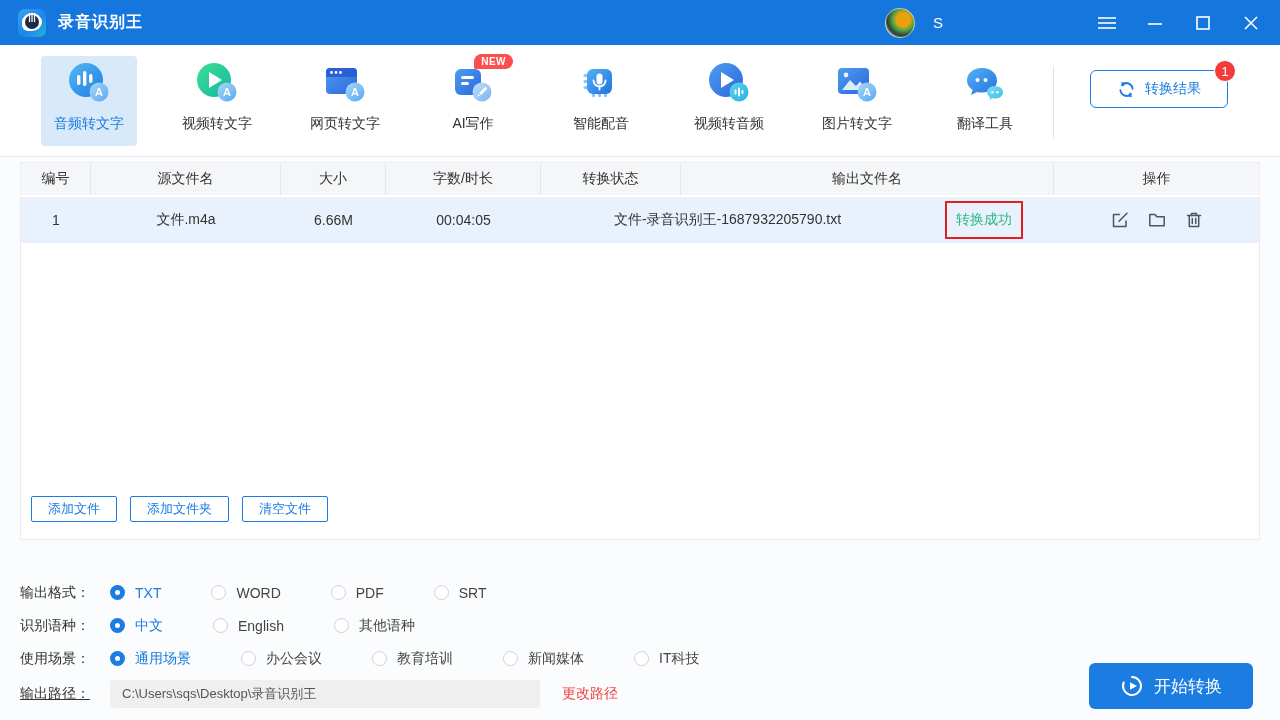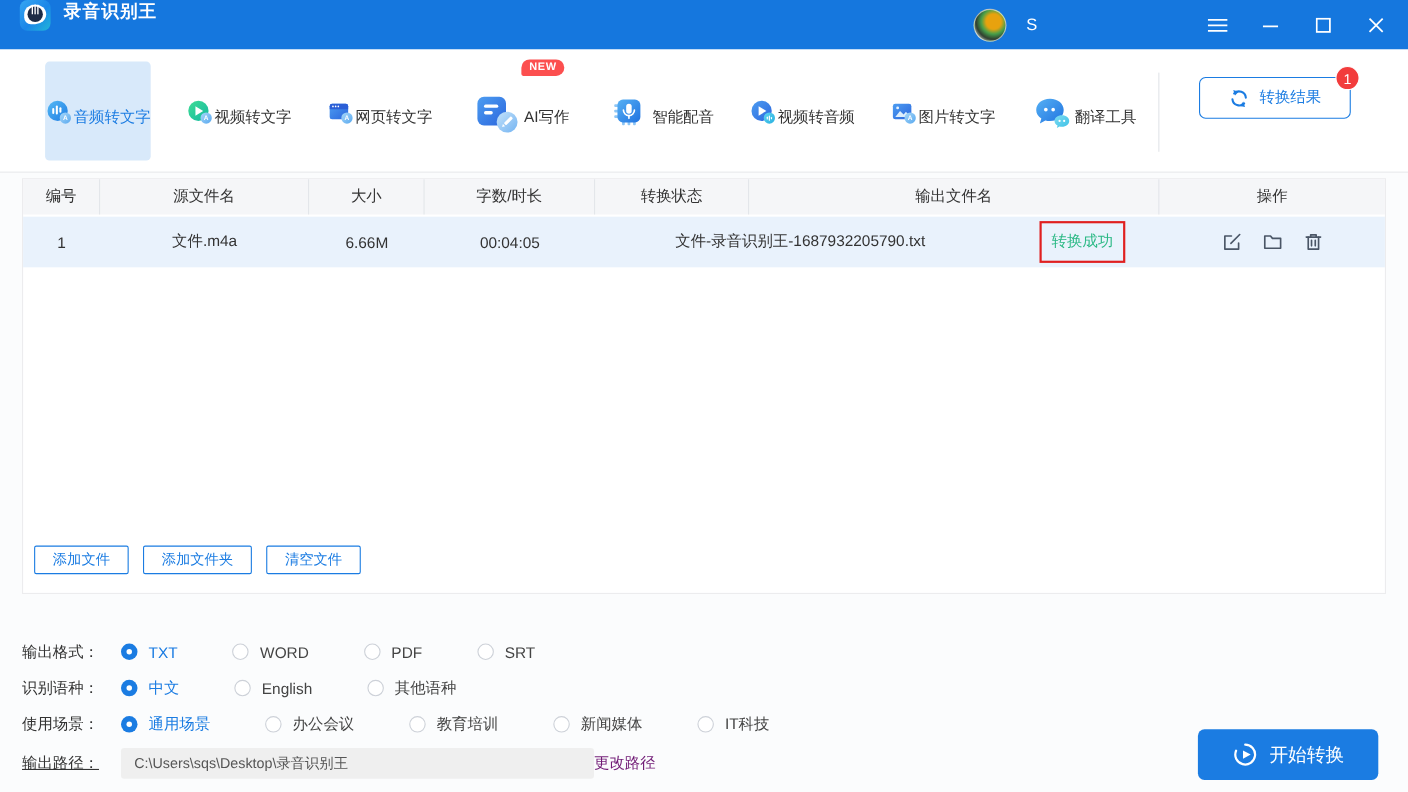--- a/index.html
+++ b/index.html
@@ -1,42 +1,42 @@
 <!DOCTYPE html>
 <html><head>
 <meta charset="utf-8">
 <style>
   * { margin:0; padding:0; box-sizing:border-box; }
   body { font-family:"Liberation Sans", sans-serif; background:#888; }
   .app { position:relative; width:1280px; height:720px; background:#fbfcfd; overflow:hidden; }
 
   
   .titlebar { position:absolute; top:0; left:0; width:100%; height:45px; background:#1577de;
-              display:flex; padding:0 18px; }
+              display:flex; align-items:center; padding:0 18px; }
   .logo { width:28px; height:28px; border-radius:7px; background:linear-gradient(135deg,#36a6f2,#1b86e8 55%,#22b7d8);
           position:relative; margin-right:12px; flex:0 0 auto; }
   .logo::before { content:""; position:absolute; left:4px; top:4px; width:20px; height:18px;
                   background:#fff; border-radius:50% 50% 50% 6px; }
   .logo::after { content:"|||"; position:absolute; left:0; top:3px; width:28px; text-align:center;
                  font-size:9px; font-weight:bold; color:#fff; }
   .logo .logo-core { position:absolute; left:7px; top:6px; width:14px; height:14px; border-radius:50%; background:#1d2b45; }
   .app-title { color:#fff; font-size:16px; font-weight:bold; letter-spacing:1px; }
   .user-area { position:absolute; left:885px; top:0; height:45px; display:flex; align-items:center; }
   .avatar { width:30px; height:30px; border-radius:50%;
             background:radial-gradient(circle at 62% 38%, #e8a20e 0 28%, #46a04a 46%, #2f3b2f 66%, #cfe0cc 85%);
             border:1px solid rgba(255,255,255,.6); }
   .username { color:#fff; font-size:15px; margin-left:18px; }
   .win-controls { position:absolute; right:18px; top:0; height:45px; display:flex; align-items:center; gap:26px; }
   .win-btn { width:22px; height:22px; display:flex; align-items:center; justify-content:center; cursor:pointer; }
 
   
   .toolbar { position:absolute; top:45px; left:0; width:100%; height:112px; background:#fff;
              border-bottom:1px solid #e7e9ec; display:flex; align-items:flex-start; padding:11px 0 0 41px; }
-  .nav-item { width:96px; margin-right:32px; height:90px; display:flex; flex-direction:row;
-              align-items:center; border-radius:4px; padding-top:4px; cursor:pointer; position:relative;justify-content:center; }
+  .nav-item { width:96px; margin-right:32px; height:90px; display:flex; flex-direction:column;
+              align-items:center; border-radius:4px; padding-top:4px; cursor:pointer; position:relative; }
   .nav-item.active { background:#d8e9fa; }
   .nav-label { font-size:14px; color:#333; margin-top:7px; white-space:nowrap; }
   .nav-item.active .nav-label { color:#1b7ce2; }
   .nav-icon { width:48px; height:48px; }
   .new-badge { position:absolute; top:-2px; right:8px; background:#fc4f4f; color:#fff; font-size:10px;
                font-weight:bold; padding:2px 7px; border-radius:9px 9px 9px 2px; letter-spacing:.5px; }
   .toolbar-divider { width:1px; height:72px; background:#e2e4e8; margin:10px 0 0 -12px; }
   .results-btn { position:absolute; right:52px; top:25px; width:138px; height:38px; background:#fff;
                  border:1px solid #1b7ce2; border-radius:6px; color:#1b7ce2; font-size:14px;
                  display:flex; align-items:center; justify-content:center; gap:9px; cursor:pointer; }
@@ -73,21 +73,21 @@
            margin-right:10px; position:relative; flex:0 0 auto; }
   .opt.sel .radio { border:none; background:#1b7ce2; }
   .opt.sel .radio::after { content:""; position:absolute; left:5px; top:5px; width:5px; height:5px;
                            border-radius:50%; background:#fff; }
   .opt-label { color:#444; }
   .opt.sel .opt-label { color:#1b7ce2; }
   .path-row { position:absolute; left:20px; top:680px; display:flex; align-items:center; font-size:14px; color:#333; }
   .path-label { width:90px;text-decoration:underline; }
   .path-input { width:430px; height:28px; background:#efefef; border:none; border-radius:3px;
                 color:#555; font-size:13px; padding:0 12px; font-family:"Liberation Sans", sans-serif; }
-  .change-path { color:#701a75; cursor:pointer; }
+  .change-path { color:#ef4444; margin-left:22px; cursor:pointer; }
 
   .start-btn { position:absolute; right:27px; top:663px; width:164px; height:46px; background:#1b7ce2;
                color:#fff; border:none; border-radius:6px; font-size:17px; display:flex; align-items:center;
                justify-content:center; gap:10px; cursor:pointer; font-family:"Liberation Sans", sans-serif; }
 </style>
 </head>
 <body>
 
 <div class="app">
 

